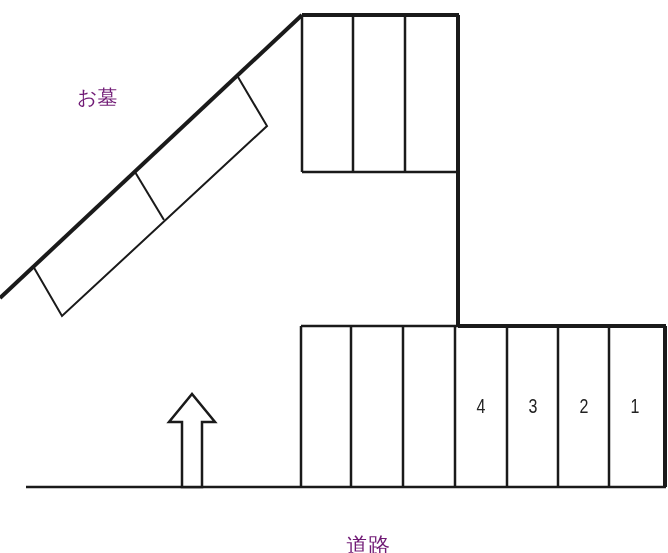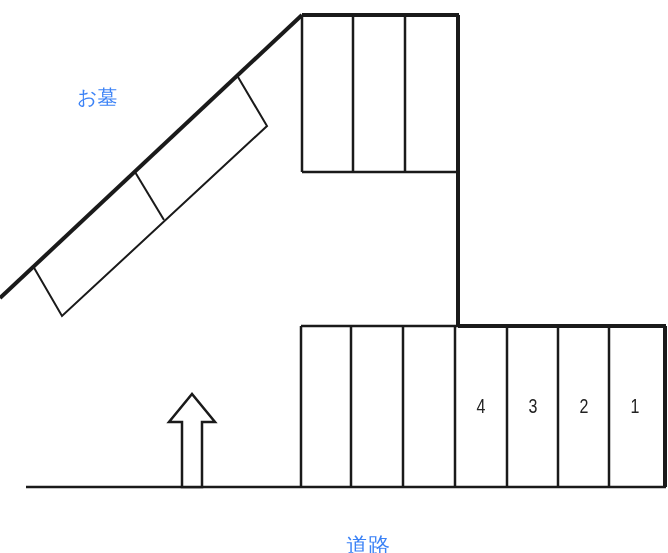--- a/index.html
+++ b/index.html
@@ -1,21 +1,21 @@
 <!DOCTYPE html>
 <html><head>
 <meta charset="utf-8">
 <style>
   html, body { margin: 0; padding: 0; background: #ffffff; }
   body { width: 668px; height: 553px; position: relative; overflow: hidden; }
   svg { position: absolute; left: 0; top: 0; }
   .label {
     position: absolute;
     font-family: Liberation Serif, serif;
-    color: #3b82f6;
+    color: #701a75;
   }
   .num {
     position: absolute;
     font-family: "Liberation Sans", sans-serif;
     font-size: 20px;
     color: #222222;
     width: 50px;
     text-align: center;
     transform: scaleX(0.8);
   }

